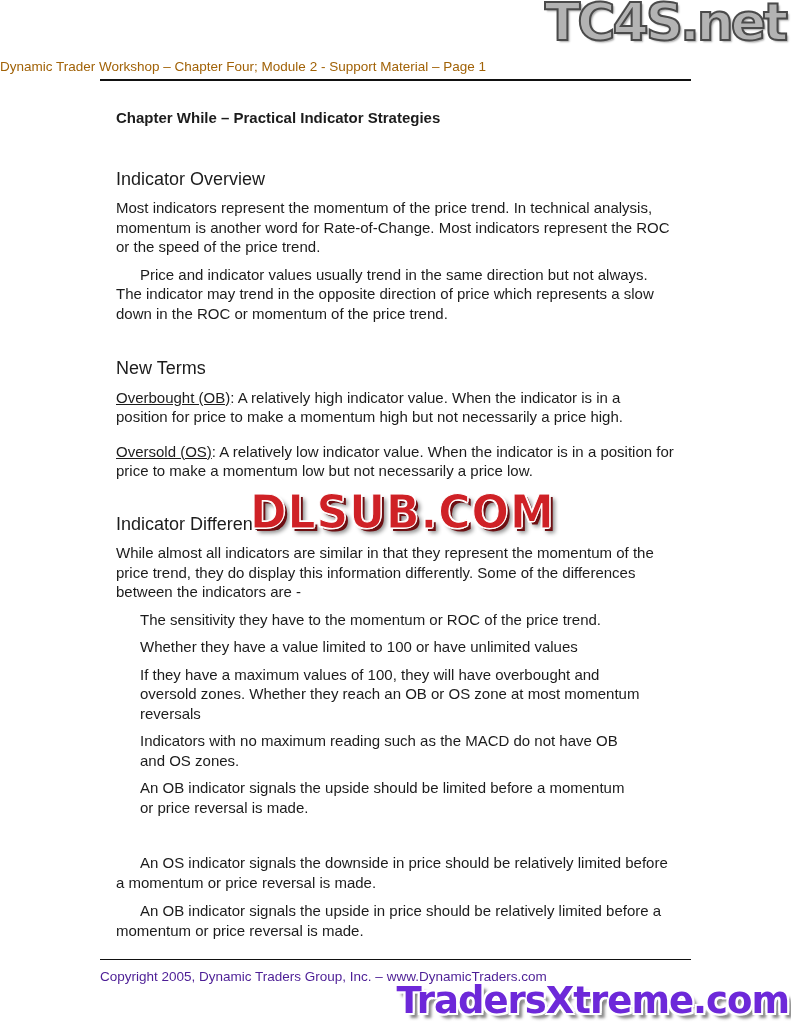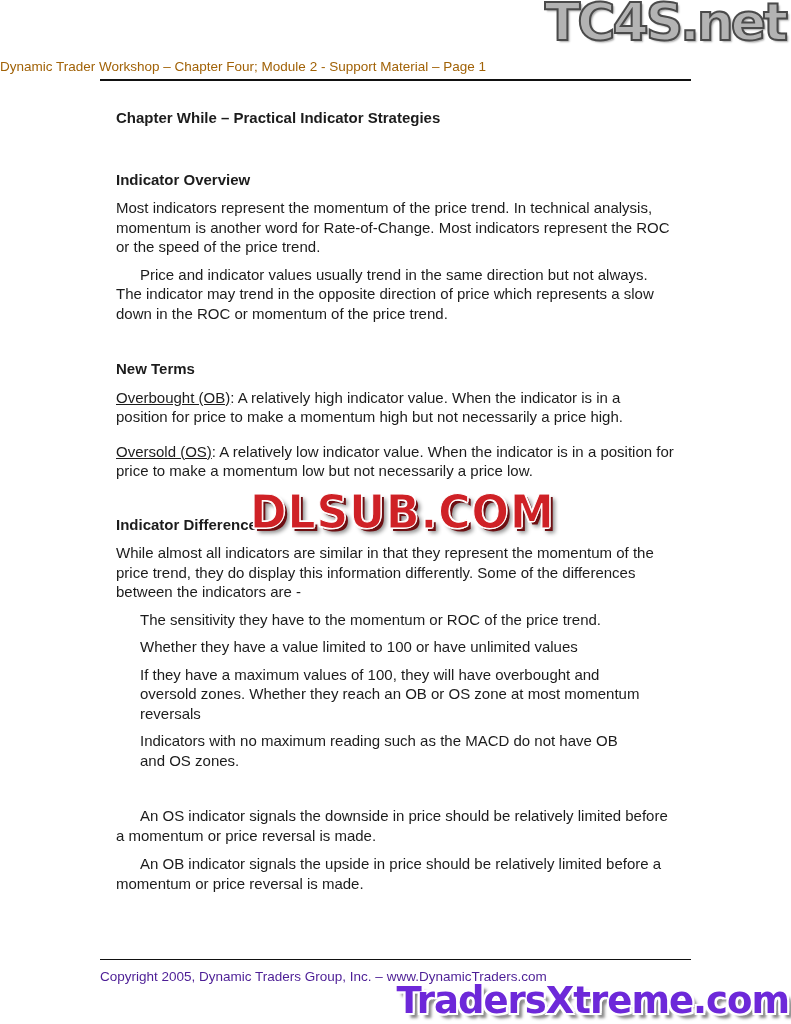--- a/index.html
+++ b/index.html
@@ -85,21 +85,21 @@
   
   .content {
     padding: 0 116px;
     font-size: 15px;
     line-height: 19.5px;
   }
 
   .chapter-title { font-weight: bold; margin-top: 27px; }
   .module-title  { font-weight: bold; margin-top: 9px; }
 
-  .sec-heading { font-weight: bold; font-size: 15px; }
+  .sec-heading { font-weight: normal; font-size: 18px; }
 
   .h-overview    { margin-top: 42px; margin-bottom: 9px; }
   .h-newterms    { margin-top: 36px; margin-bottom: 9px; }
   .h-differences { margin-top: 34px; margin-bottom: 9px; }
 
   .para { margin-bottom: 8px; }
   .indent-first { text-indent: 24px; }
 
   .term-para { margin-bottom: 15px; }
   .term { text-decoration: underline; }
@@ -150,20 +150,21 @@
     <p class="term-para"><span class="term">Oversold (OS)</span><span>: A relatively low indicator value. When the indicator is in a position for price to make a momentum low but not necessarily a price low.</span></p>
 
     <div class="sec-heading h-differences">Indicator Differences</div>
     <p class="para">While almost all indicators are similar in that they represent the momentum of the price trend, they do display this information differently. Some of the differences between the indicators are -</p>
 
     <div class="diff-list">
       <p class="diff-item">The sensitivity they have to the momentum or ROC of the price trend.</p>
       <p class="diff-item">Whether they have a value limited to 100 or have unlimited values</p>
       <p class="diff-item">If they have a maximum values of 100, they will have overbought and oversold zones. Whether they reach an OB or OS zone at most momentum reversals</p>
       <p class="diff-item">Indicators with no maximum reading such as the MACD do not have OB and OS zones.</p>
+      <p class="diff-item">An OB indicator signals the upside should be limited before a momentum or price reversal is made.</p>
     </div>
 
     <p class="para indent-first closing-1">An OS indicator signals the downside in price should be relatively limited before a momentum or price reversal is made.</p>
     <p class="para indent-first closing-2">An OB indicator signals the upside in price should be relatively limited before a momentum or price reversal is made.</p>
 
   </div>
 
   <div class="footer">
     <div class="footer-rule"></div>
     <div class="footer-text">Copyright 2005, Dynamic Traders Group, Inc. – www.DynamicTraders.com</div>

